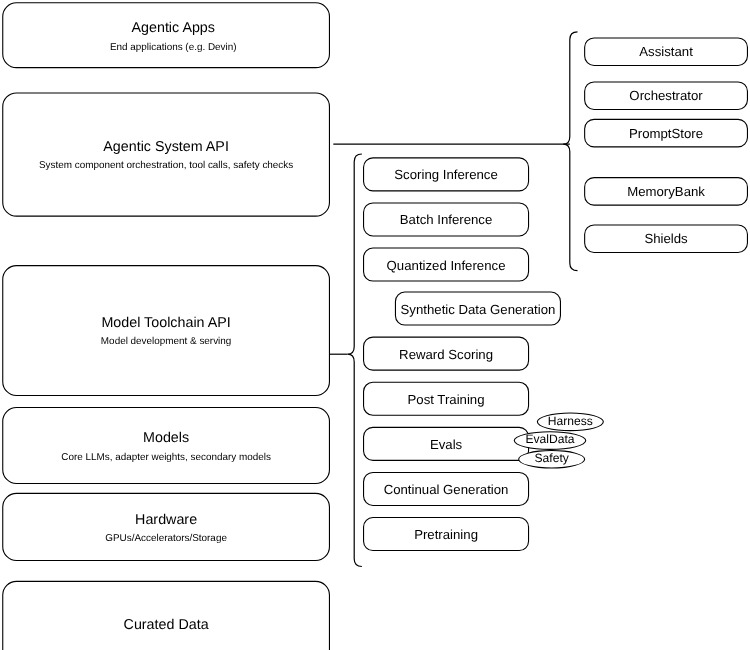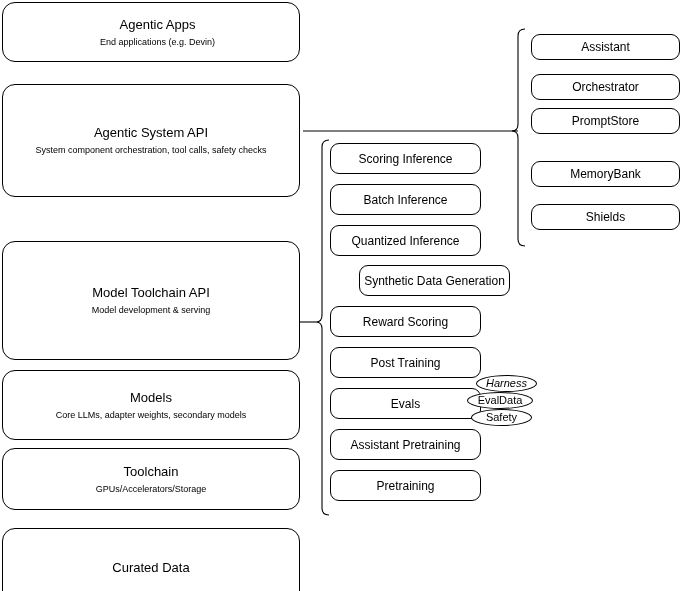--- a/index.html
+++ b/index.html
@@ -142,21 +142,21 @@
     <div class="title">Model Toolchain API</div>
     <div class="subtitle">Model development &amp; serving</div>
   </div>
 
   <div class="node layer-node" style="top:370px; height:70px;">
     <div class="title">Models</div>
     <div class="subtitle">Core LLMs, adapter weights, secondary models</div>
   </div>
 
   <div class="node layer-node" style="top:448px; height:62px;">
-    <div class="title">Toolchain</div>
+    <div class="title">Hardware</div>
     <div class="subtitle">GPUs/Accelerators/Storage</div>
   </div>
 
   <div class="node layer-node" style="top:528px; height:79px;">
     <div class="title">Curated Data</div>
   </div>
 
   <div class="node mid-node" style="top:143px;">
     <div class="title">Scoring Inference</div>
   </div>
@@ -172,27 +172,27 @@
   <div class="node mid-node" style="top:306px;">
     <div class="title">Reward Scoring</div>
   </div>
   <div class="node mid-node" style="top:347px;">
     <div class="title">Post Training</div>
   </div>
   <div class="node mid-node" style="top:388px;">
     <div class="title">Evals</div>
   </div>
   <div class="node mid-node" style="top:429px;">
-    <div class="title">Assistant Pretraining</div>
+    <div class="title">Continual Generation</div>
   </div>
   <div class="node mid-node" style="top:470px;">
     <div class="title">Pretraining</div>
   </div>
 
-  <div class="pill" style="left:476px; top:375px; width:61px;font-style:italic;">Harness</div>
+  <div class="pill" style="left:488px; top:375px; width:61px;">Harness</div>
   <div class="pill" style="left:467px; top:392px; width:66px;">EvalData</div>
   <div class="pill" style="left:471px; top:409px; width:61px;">Safety</div>
 
   <div class="node right-node" style="top:34px;">
     <div class="title">Assistant</div>
   </div>
   <div class="node right-node" style="top:74px;">
     <div class="title">Orchestrator</div>
   </div>
   <div class="node right-node" style="top:108px;">

